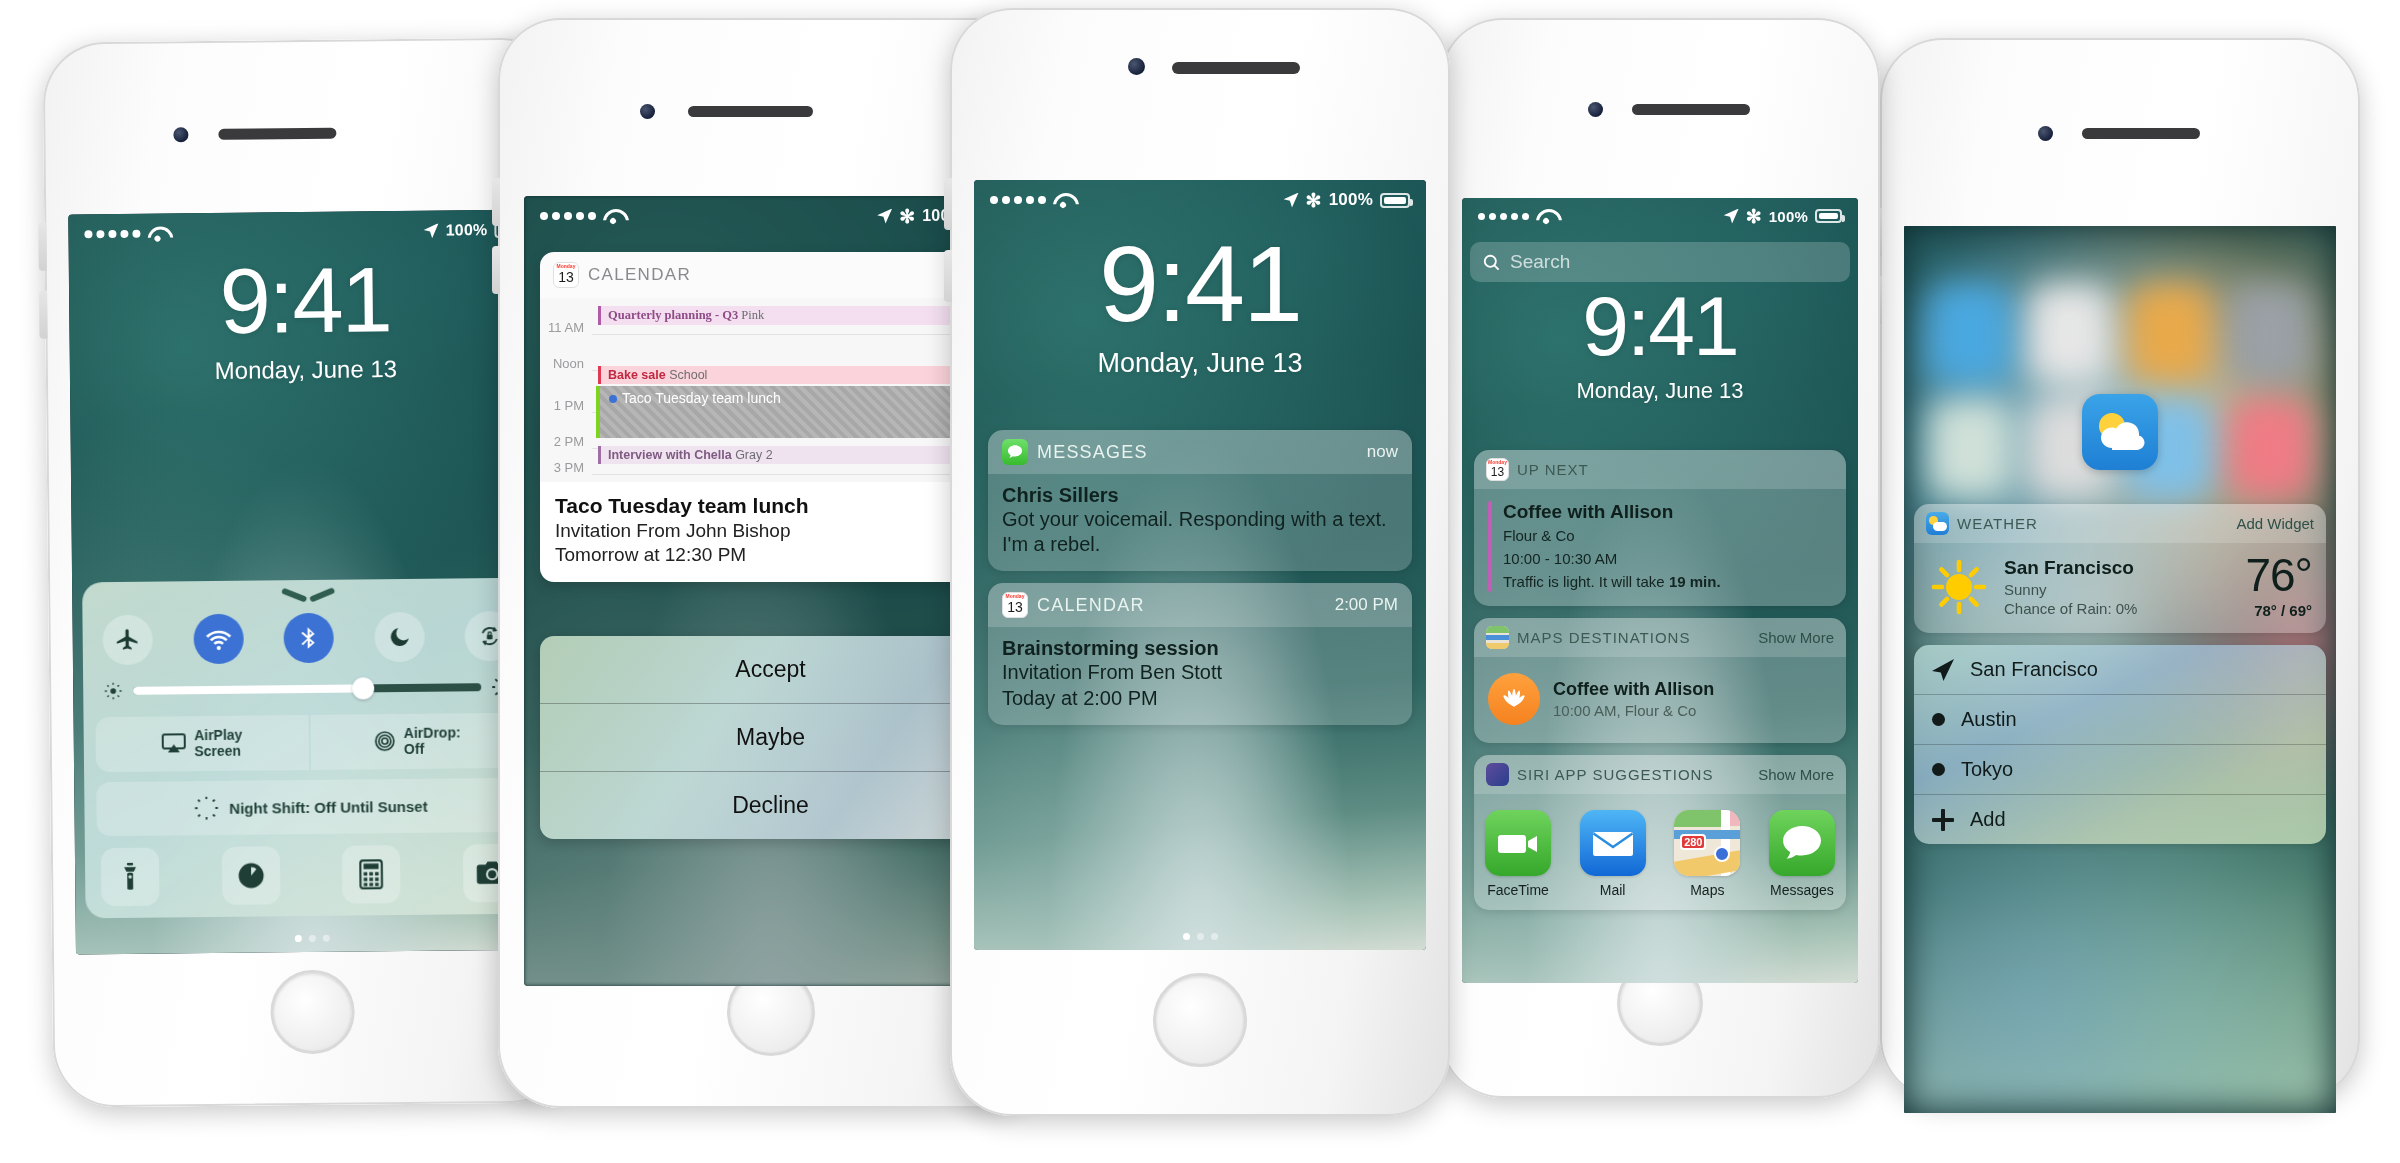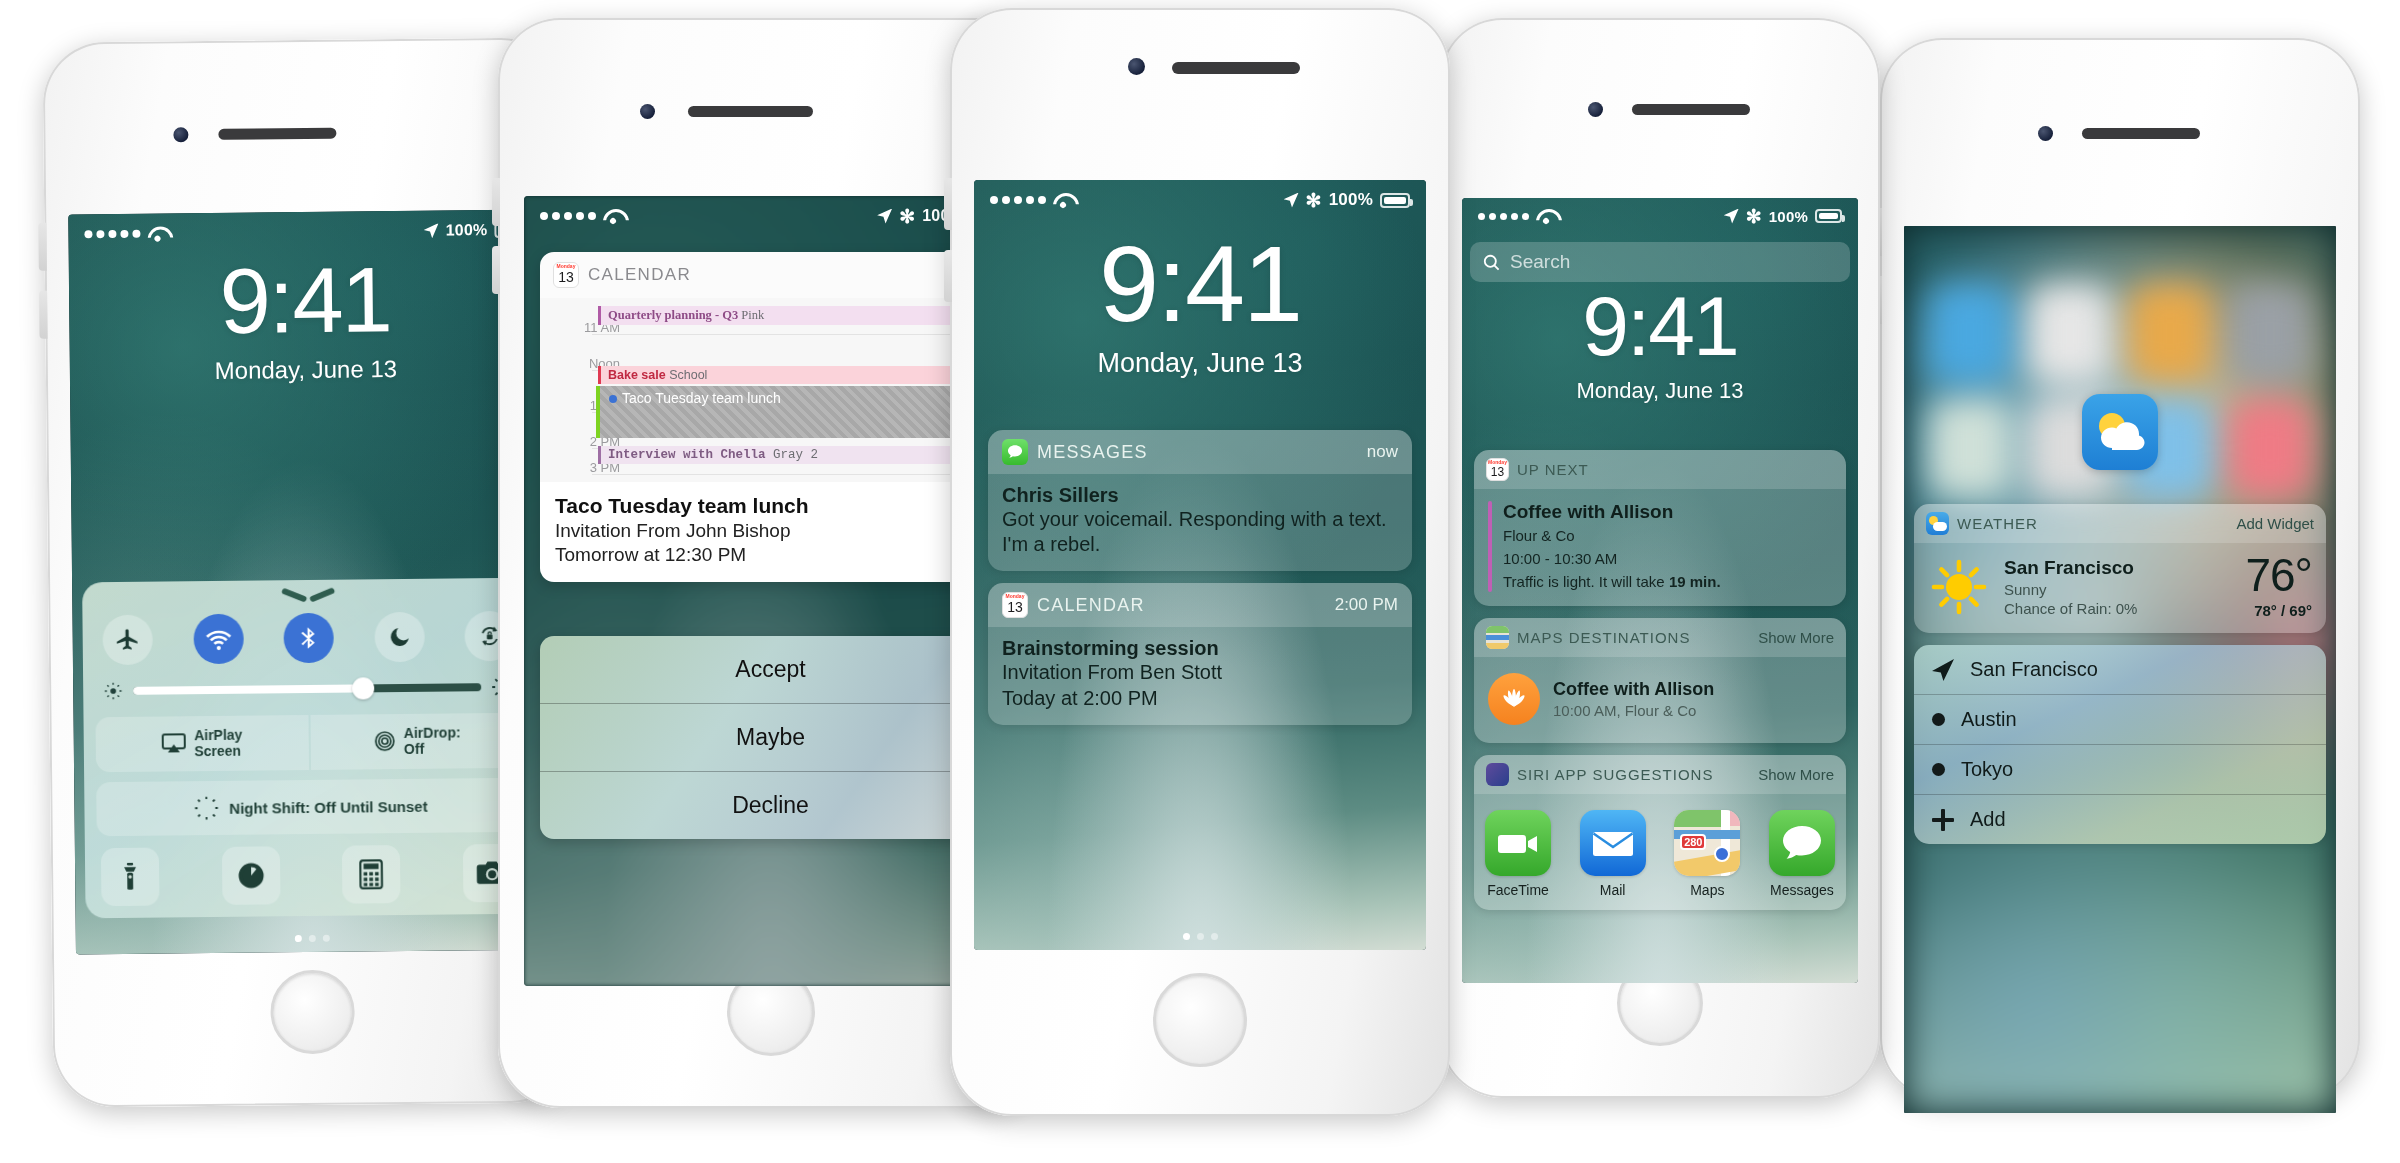--- a/index.html
+++ b/index.html
@@ -148,21 +148,21 @@
   .calicon { width:26px;height:26px;border-radius:6px; background:#fff; border:1px solid #e0e0e0;
      display:flex;flex-direction:column;align-items:center;justify-content:flex-start; overflow:hidden;}
   .calicon .mon { font-size:5px; color:#ff3b30; font-weight:700; line-height:7px; }
   .calicon .day { font-size:14px; color:#1c1c1e; font-weight:500; line-height:15px; }
   .closex { width:24px;height:24px; position:relative; }
   .closex:before,.closex:after{content:"";position:absolute;left:2px;top:11px;width:20px;height:2.4px;background:#9a9a9e;border-radius:2px;}
   .closex:before{transform:rotate(45deg);} .closex:after{transform:rotate(-45deg);}
 
   .cal-body { background:#f7f7f7; position:relative; padding:6px 0 2px; }
   .calrow { display:flex; align-items:flex-start; position:relative; height:30px; }
-  .calrow .hr { width:52px; text-align:right; padding-right:8px; font-size:13px; color:#9b9b9e;margin-left:36px; }
+  .calrow .hr { width:52px; text-align:right; padding-right:8px; font-size:13px; color:#9b9b9e; }
   .calline { position:absolute; left:52px; right:0; border-top:1px solid #e3e3e3; }
   .evt { position:absolute; left:58px; right:0; font-size:12.5px; font-weight:700; padding:2px 4px 2px 7px; }
   .evt .sub { font-weight:400; color:#6d6d72; }
   .evt.pink { background:#f3dff0; color:#8e4b86; border-left:3px solid #b05ba6; }
   .evt.red  { background:#fbd3da; color:#c02942; border-left:3px solid #e03a52; }
   .evt.gray { background:#f0e3f0; color:#7e5b82; border-left:3px solid #9e6fa4; }
   .evt.sel  { background:repeating-linear-gradient(45deg,#b6b6b6 0 4px,#a8a8a8 4px 8px);
               color:#fff; border-left:4px solid #7ed321; font-weight:400; font-size:14px; padding:4px 4px 20px 9px; }
   .evt.sel .bul { display:inline-block; width:8px;height:8px;border-radius:50%;background:#3b72d4; margin-right:5px; vertical-align:middle;}
 
@@ -512,21 +512,21 @@
             <span>Quarterly planning - Q3</span>
             <span class="sub">Pink</span>
           </div>
           <div class="evt red" style="top:68px;">
             <span>Bake sale</span>
             <span class="sub">School</span>
           </div>
           <div class="evt sel" style="top:88px;height:52px;left:56px;">
             <span class="bul"></span><span>Taco Tuesday team lunch</span>
           </div>
-          <div class="evt gray" style="top:148px;font-family:Liberation Mono, monospace;">
+          <div class="evt gray" style="top:148px;">
             <span>Interview with Chella</span>
             <span class="sub">Gray 2</span>
           </div>
         </div>
 
         <div class="cal-foot">
           <div class="t1">Taco Tuesday team lunch</div>
           <div class="t2">Invitation From John Bishop</div>
           <div class="t3">Tomorrow at 12:30 PM</div>
         </div>

